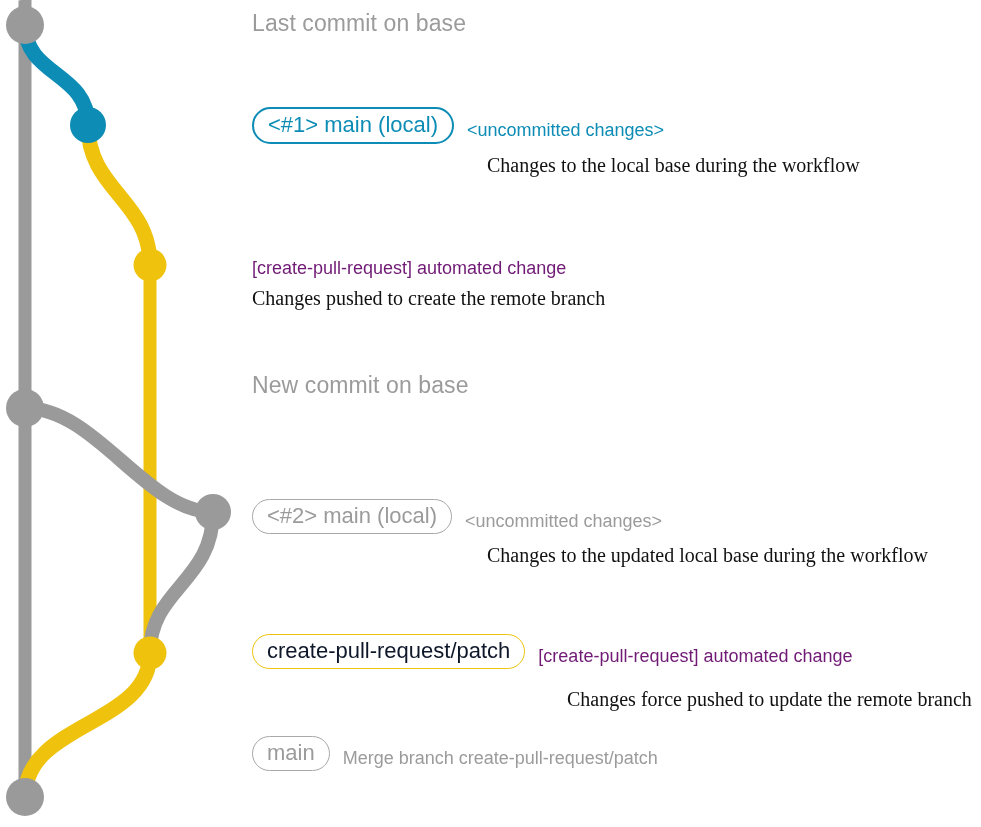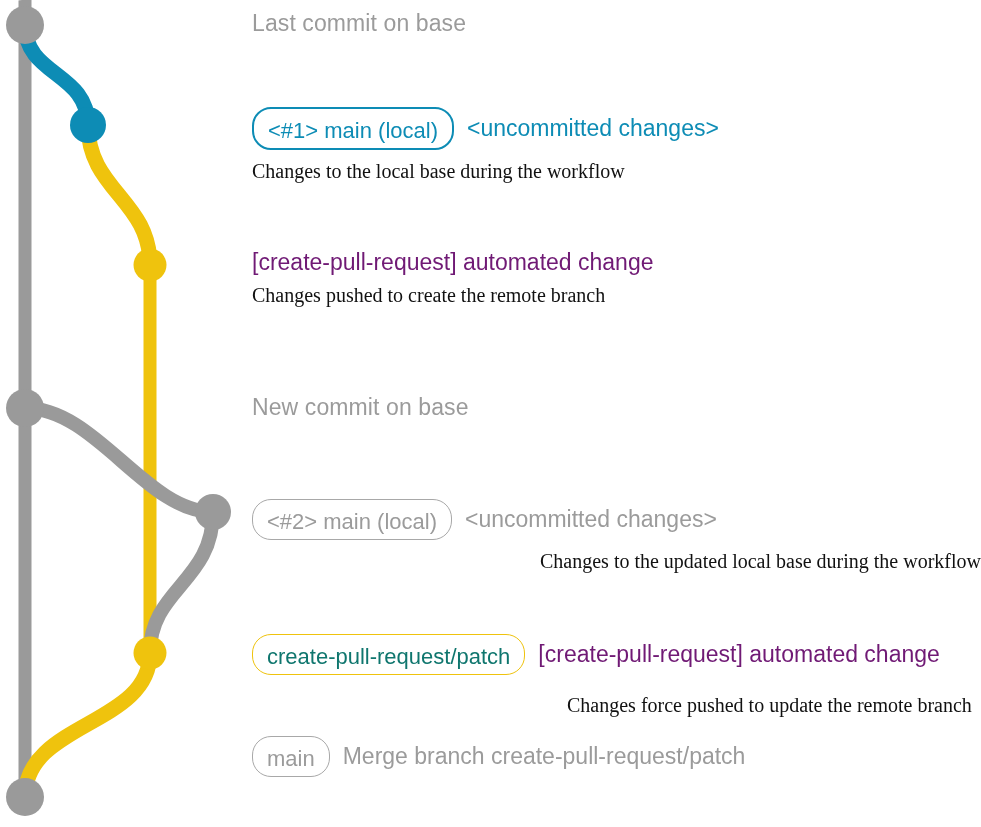--- a/index.html
+++ b/index.html
@@ -48,60 +48,61 @@
   
   .label-line {
     display: flex;
     align-items: center;
     gap: 0px;
     white-space: nowrap;
   }
   .pill {
     display: inline-block;
     border-radius: 19px;
-    padding: 11px 14px 6px 14px;
+    padding: 5px 14px 6px 14px;
     font-family: "Liberation Sans", sans-serif;
     font-size: 22px;
     font-weight: 400;
     line-height: 1.02;
     white-space: nowrap;
     box-sizing: border-box;
     background: transparent;
   }
   .pill.blue   { border: 2.2px solid #0d8cb5; color: #0d8cb5; }
   .pill.gray   { border: 1.6px solid #a8a8a8; color: #9b9b9b; }
-  .pill.yellow { border: 1.8px solid #efc30d; color: #0f766e; text-align: right; }
+  .pill.yellow { border: 1.8px solid #efc30d; color: #0f172a; text-align: right; }
 
   .title {
     font-family: "Liberation Sans", sans-serif;
-    font-size: 23px;
+    font-size: 18px;
     font-weight: 400;
     line-height: 1;
     white-space: nowrap;
     margin-left: 13px;
+    margin-top: 8px;
   }
   .title.blue   { color: #0d8cb5; }
   .title.gray   { color: #9b9b9b; }
   .title.yellow { color: #701a75; }
 
   
   .title.standalone { margin-left: 0; }
 
   .desc {
     font-family: "Liberation Serif", serif;
     font-size: 20px;
     font-weight: 400;
     color: #111111;
     line-height: 1;
     white-space: nowrap;
     margin-top: 11px;
   }
-  .desc.indent-a { }
+  .desc.indent-a { margin-left: 235px; }
   .desc.indent-b { }
-  .desc.indent-c { margin-left: 235px; text-align: right; }
+  .desc.indent-c { margin-left: 235px; }
   .desc.indent-d { margin-left: 315px; margin-top: 20px; }
 </style>
 </head>
 <body>
 
 <div id="canvas">
 
   <svg id="graph-svg" viewBox="0 0 981 827">
     <g id="graph-edges">
         <path d="M 25 -10 L 25 408" fill="none" stroke="#9a9a9a" stroke-width="13" stroke-linecap="round"></path>
@@ -136,21 +137,21 @@
     <div class="desc indent-a">Changes to the local base during the workflow</div>
   </div>
 
   <div class="row" style="top:251px;">
     <div class="label-line">
       <span class="title yellow standalone">[create-pull-request] automated change</span>
     </div>
     <div class="desc indent-b">Changes pushed to create the remote branch</div>
   </div>
 
-  <div class="row" style="top:396px;">
+  <div class="row" style="top:374px;">
     <div class="caption">New commit on base</div>
   </div>
 
   <div class="row" style="top:499px;">
     <div class="label-line">
       <span class="pill gray">&lt;#2&gt; main (local)</span>
       <span class="title gray">&lt;uncommitted changes&gt;</span>
     </div>
     <div class="desc indent-c">Changes to the updated local base during the workflow</div>
   </div>

